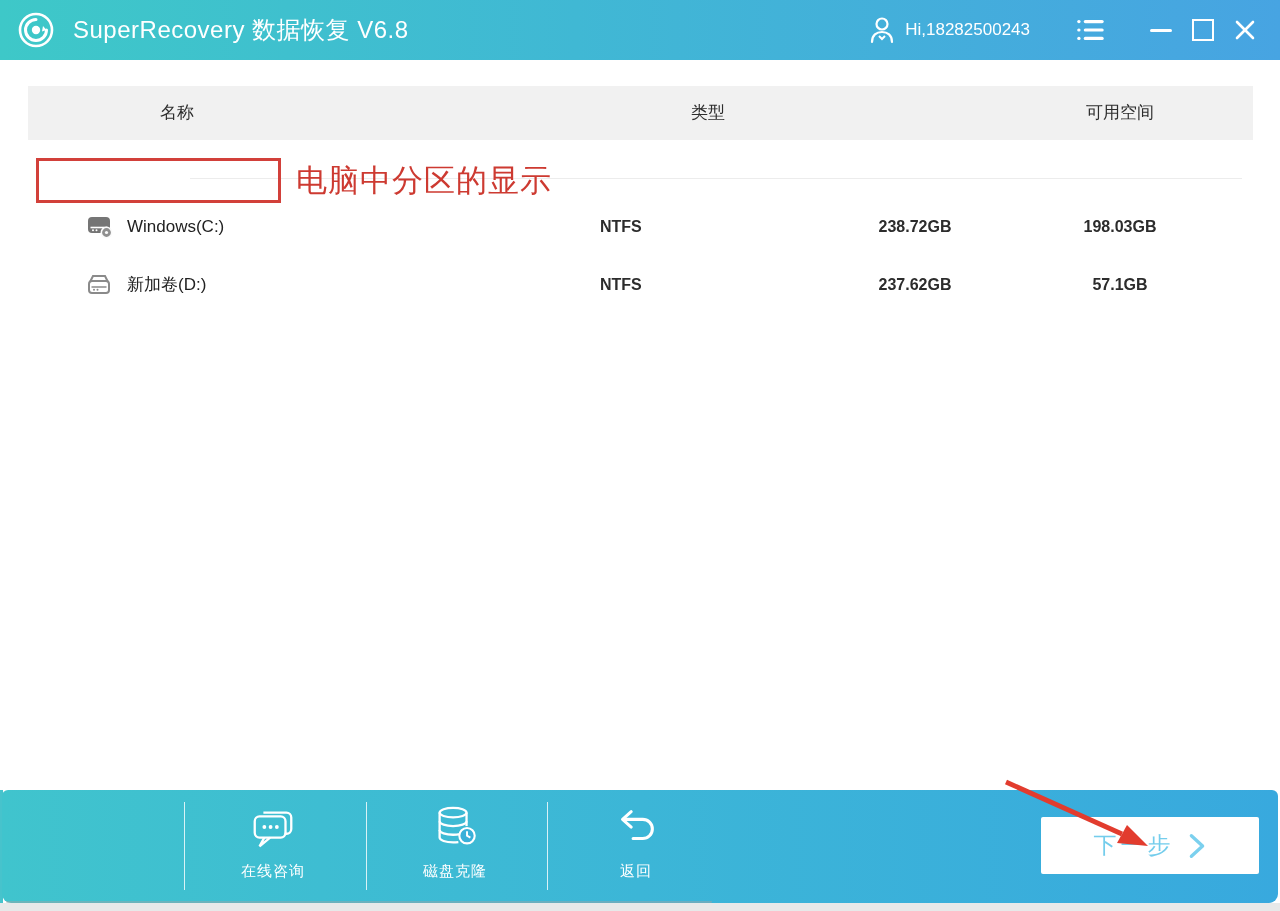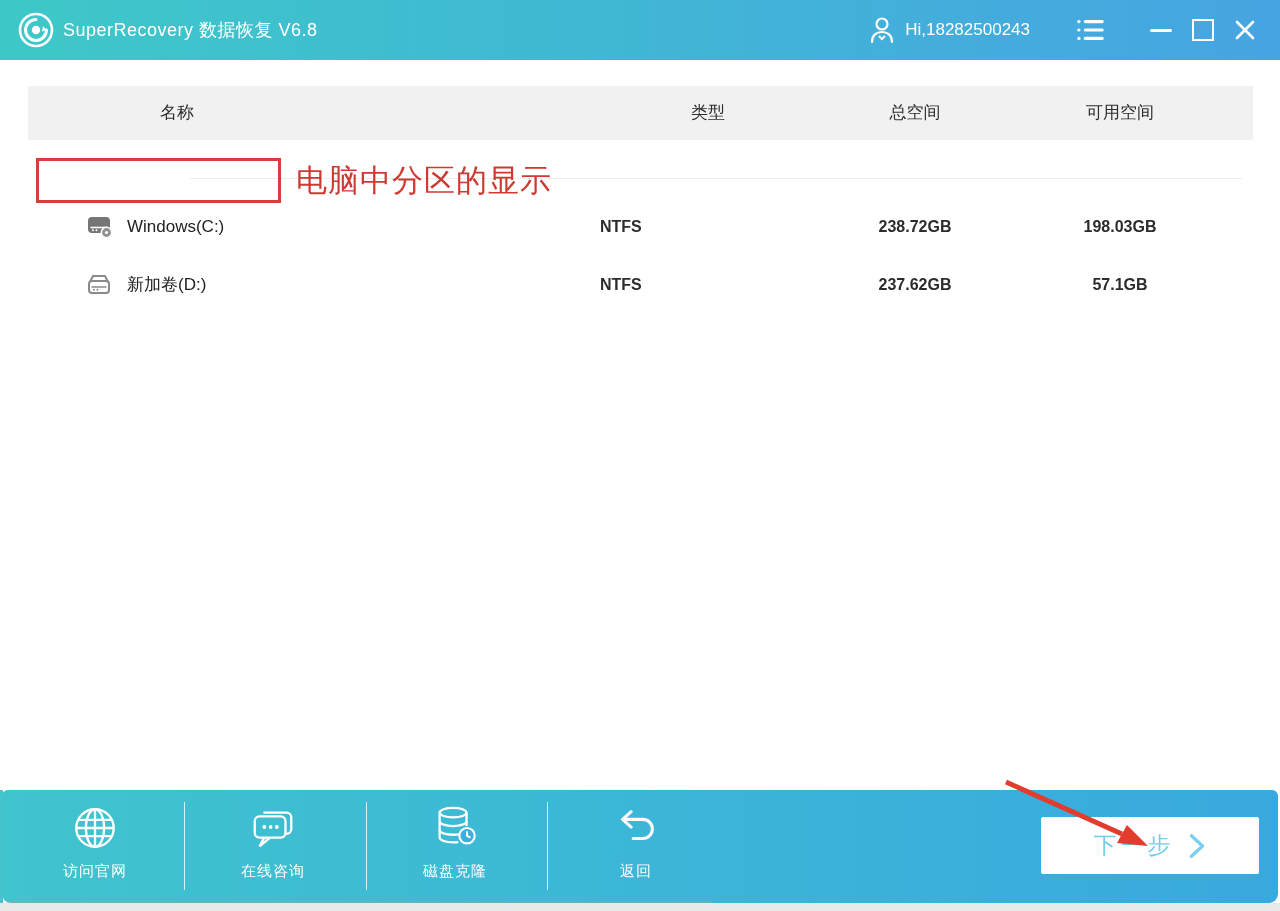--- a/index.html
+++ b/index.html
@@ -4,21 +4,21 @@
 <style>
   html,body{margin:0;padding:0;background:#fff;}
   .window{position:relative;width:1280px;height:911px;background:#fff;overflow:hidden;
           font-family:"Liberation Sans",sans-serif;}
 
   
   .titlebar{position:absolute;left:0;top:0;width:1280px;height:60px;
             background:linear-gradient(90deg,#3ec8c8 0%,#40b8d4 45%,#47a4e2 100%);
             display:flex;align-items:center;color:#fff;}
   .logo{margin-left:17px;width:38px;height:38px;flex:0 0 auto;}
-  .app-title{margin-left:8px;font-size:18px;letter-spacing:.5px;white-space:nowrap;}
+  .app-title{margin-left:18px;font-size:24px;letter-spacing:.5px;white-space:nowrap;}
   .tb-right{margin-left:auto;display:flex;align-items:center;margin-right:14px;}
   .user-icon{width:28px;height:30px;}
   .greeting{font-size:17px;margin-left:8px;margin-right:44px;white-space:nowrap;}
   .menu-icon{width:32px;height:28px;margin-right:34px;cursor:pointer;}
   .win-btn{width:42px;height:40px;display:flex;align-items:center;justify-content:center;cursor:pointer;}
   .min-glyph{width:22px;height:3px;background:#fff;border-radius:2px;}
   .max-glyph{width:18px;height:18px;border:2.5px solid #fff;}
   .close-glyph{width:22px;height:22px;}
 
   
@@ -122,21 +122,20 @@
     </div>
   </div>
 
   <div class="left-edge"></div>
 
   <div class="content">
 
     <div class="hdr-row">
       <div class="cell name">名称</div>
       <div class="cell type">类型</div>
-      <div class="cell total">总空间</div>
       <div class="cell free">可用空间</div>
     </div>
 
     <div class="group-line"></div>
 
 
     <div class="drive-row row1">
       <svg class="drive-icon" viewBox="0 0 28 26">
         <rect x="2" y="3" width="22" height="16" rx="4" fill="#757575"></rect>
         <line x1="4.5" y1="13.5" x2="21.5" y2="13.5" stroke="#fff" stroke-width="1.6"></line>
@@ -164,33 +163,20 @@
       <div class="cell total">237.62GB</div>
       <div class="cell free">57.1GB</div>
     </div>
   </div>
 
   <div class="red-box"></div>
   <div class="red-note">电脑中分区的显示</div>
 
   <div class="toolbar">
 
-    <div class="nav-item nav1">
-      <svg viewBox="0 0 52 52">
-        <g fill="none" stroke="#fff" stroke-width="2.4">
-          <circle cx="26" cy="26" r="19.5"></circle>
-          <ellipse cx="26" cy="26" rx="9.5" ry="19.5"></ellipse>
-          <line x1="26" y1="6.5" x2="26" y2="45.5"></line>
-          <line x1="8.5" y1="17.5" x2="43.5" y2="17.5"></line>
-          <line x1="6.5" y1="26" x2="45.5" y2="26"></line>
-          <line x1="8.5" y1="34.5" x2="43.5" y2="34.5"></line>
-        </g>
-      </svg>
-      <div class="nav-label">访问官网</div>
-    </div>
     <div class="divider div1"></div>
 
     <div class="nav-item nav2">
       <svg viewBox="0 0 52 52">
         <g fill="none" stroke="#fff" stroke-width="2.4">
           <path d="M16 10 h24 a5 5 0 0 1 5 5 v12 a5 5 0 0 1 -5 5 h-2"></path>
           <rect x="7" y="14" width="32" height="22" rx="5"></rect>
           <path d="M17 36 l-5 9 l11 -9"></path>
         </g>
         <circle cx="17" cy="25" r="2" fill="#fff"></circle>

